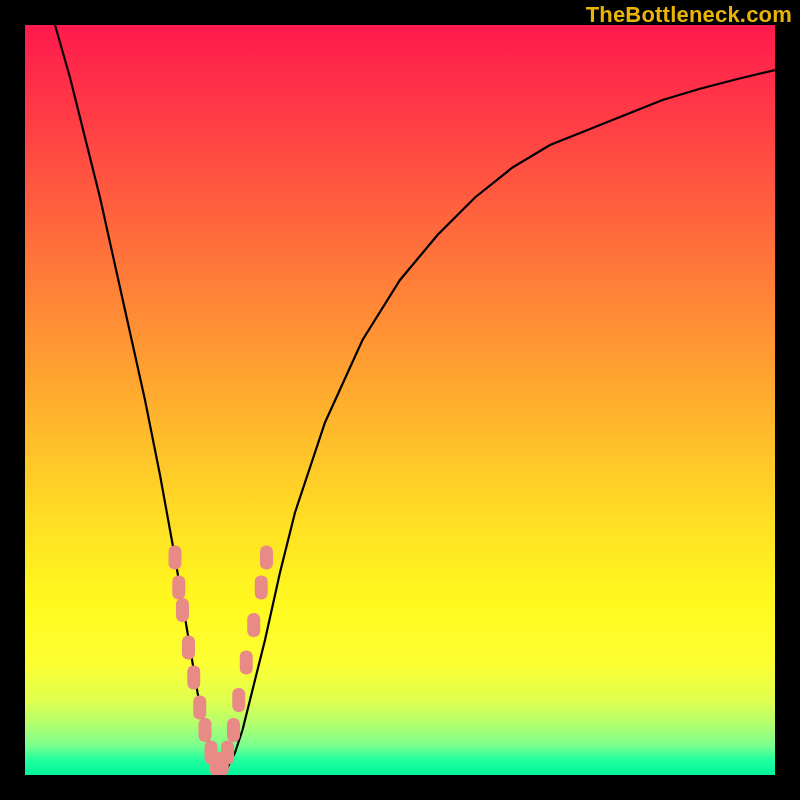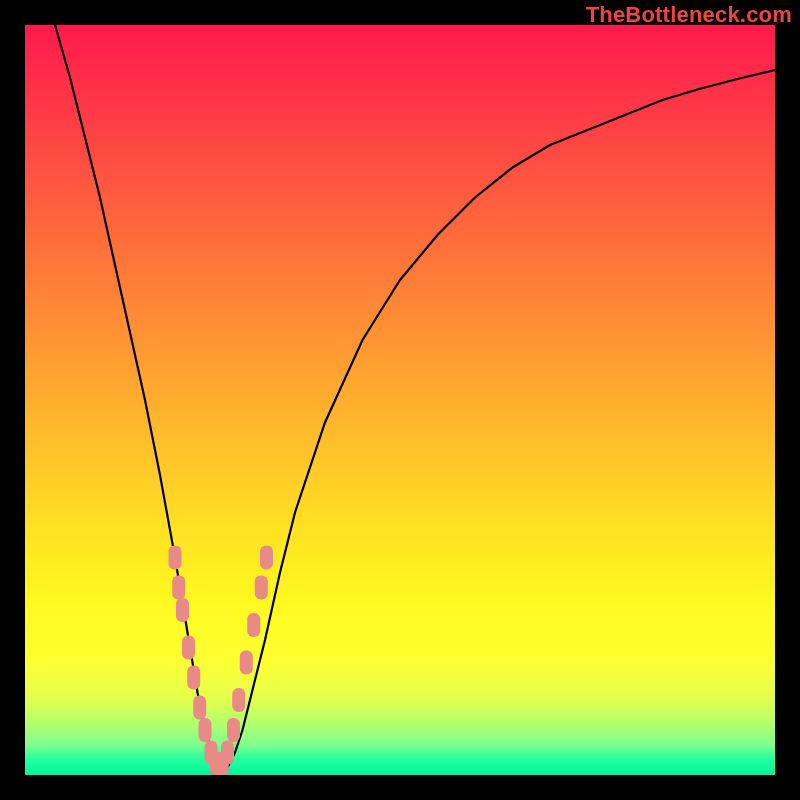--- a/index.html
+++ b/index.html
@@ -51,21 +51,21 @@
   }
   svg.curve {
     position: absolute;
     left: 0; top: 0;
     width: 750px; height: 750px;
   }
   .watermark {
     position: absolute;
     top: 2px;
     right: 8px;
-    color: #ef4444;
+    color: #eab308;
     font-size: 22px;
     font-weight: 600;
     letter-spacing: 0.2px;
   }
 </style>
 </head>
 <body>
 
 <div class="frame">
   <div class="plot">

